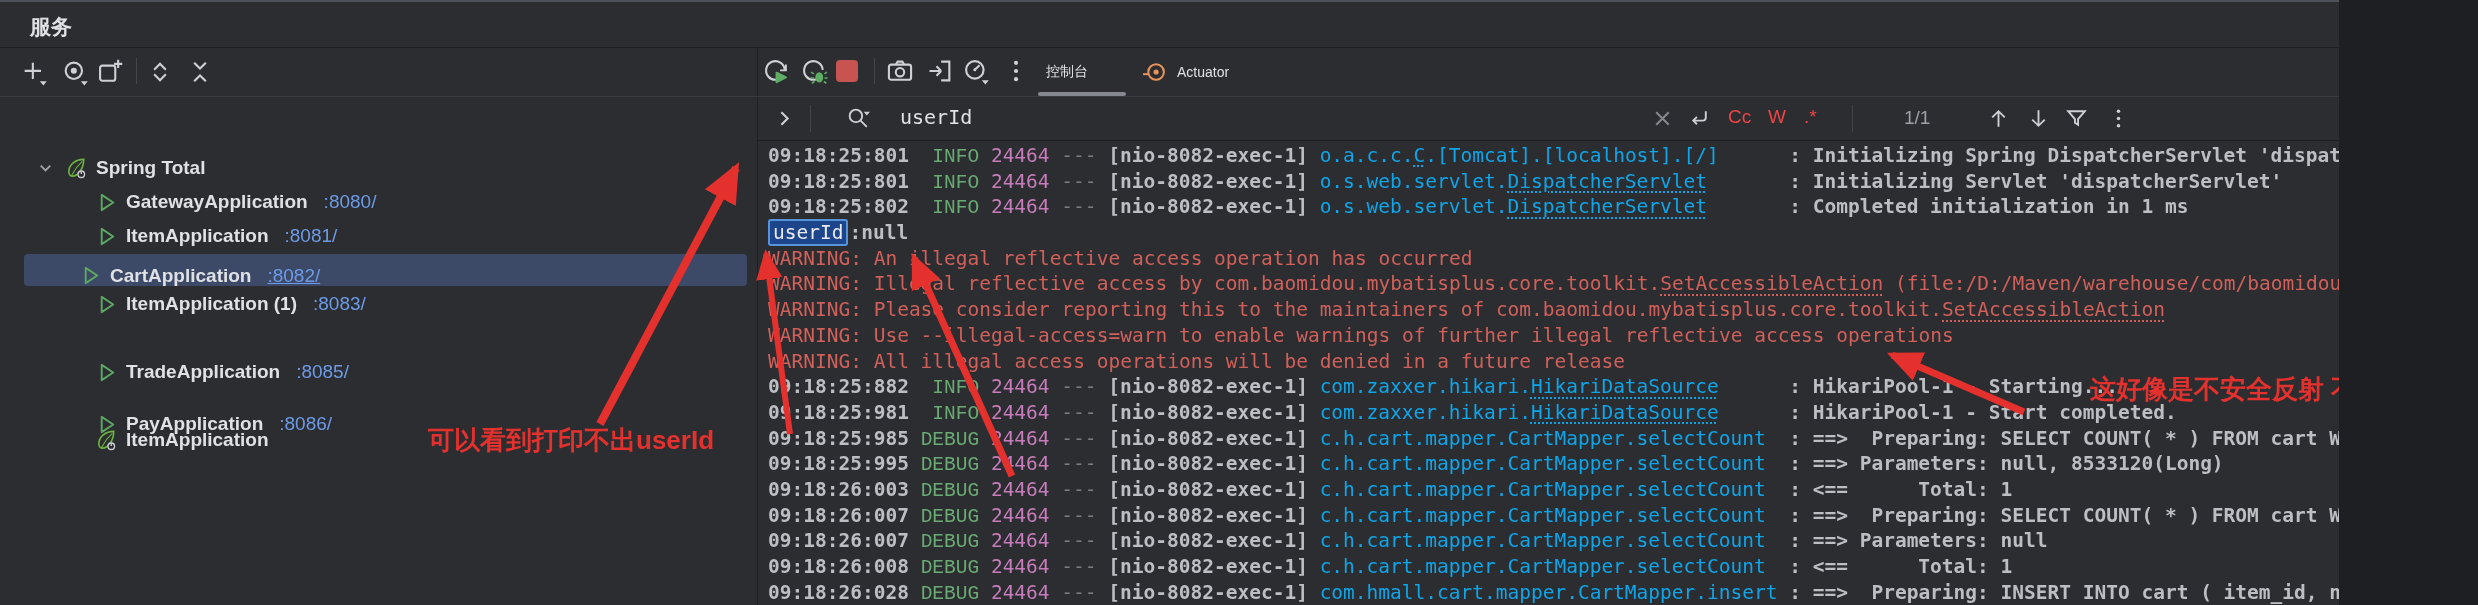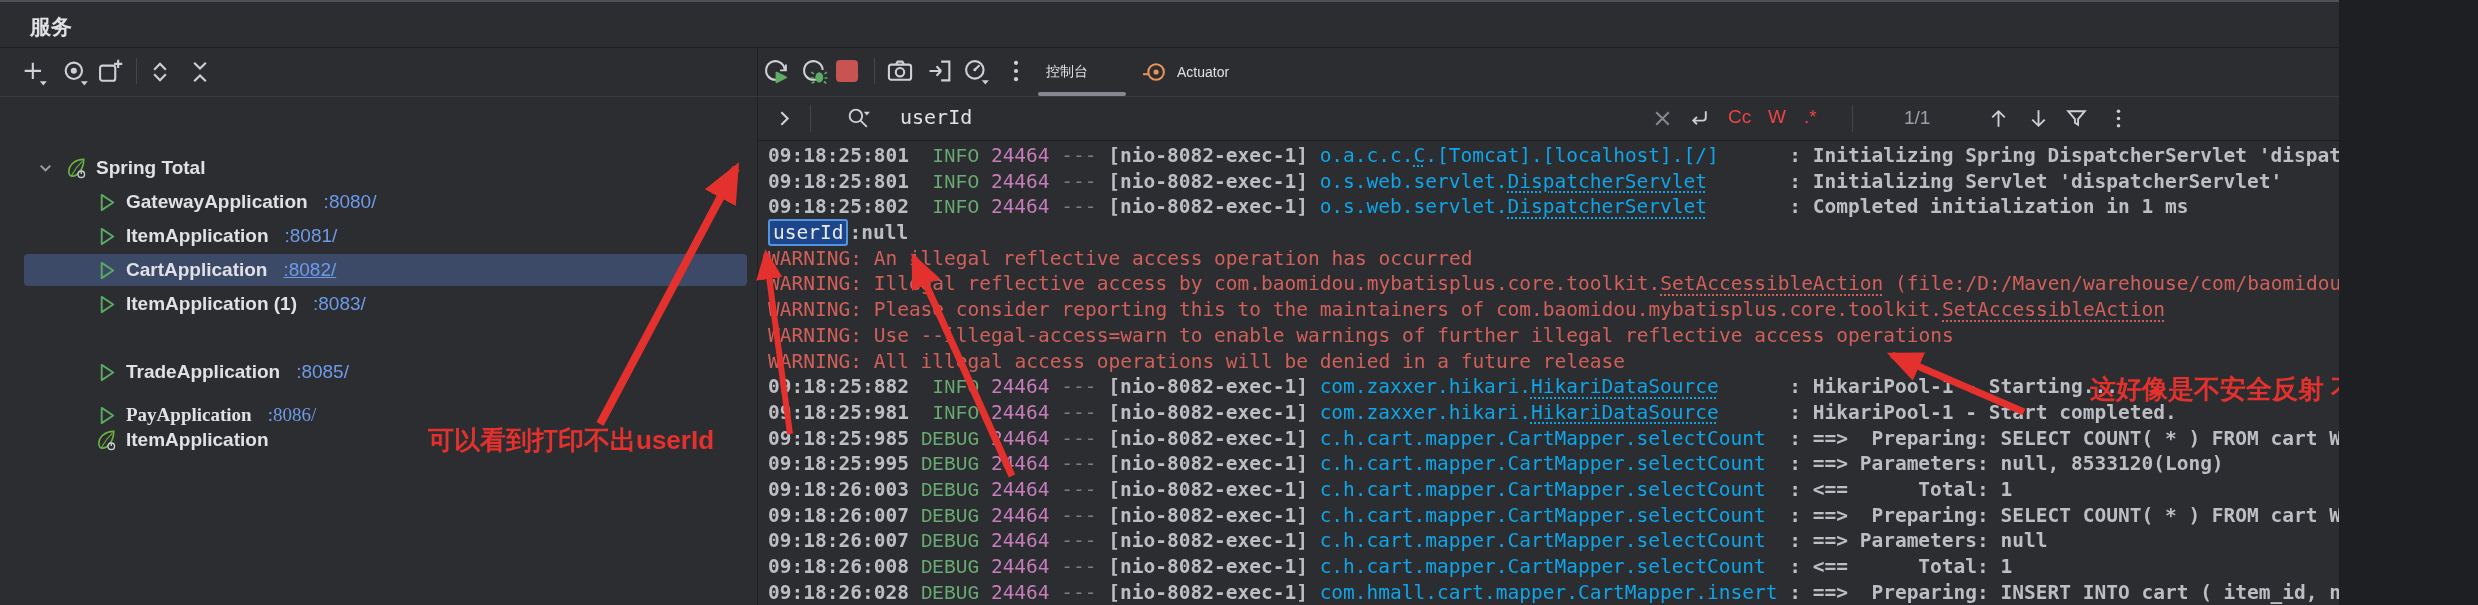--- a/index.html
+++ b/index.html
@@ -151,21 +151,21 @@
               <svg class="ic" viewBox="0 0 24 24" fill="none" stroke="#5ca863" stroke-width="2" stroke-linejoin="round">
                 <path d="M7 4l12 8L7 20Z"></path>
               </svg>
             </span>
             <span class="t-label">ItemApplication</span>
             <span class="t-port">:8081/</span>
           </div>
         </div>
         <div class="trow" style="top: 105px;">
           <div class="sel"></div>
-          <div class="cell" style="left: 95px;">
+          <div class="cell" style="left: 79px; align-items: flex-end;">
             <span class="t-ic">
               <svg class="ic" viewBox="0 0 24 24" fill="none" stroke="#5ca863" stroke-width="2" stroke-linejoin="round">
                 <path d="M7 4l12 8L7 20Z"></path>
               </svg>
             </span>
             <span class="t-label">CartApplication</span>
             <span class="t-port u">:8082/</span>
           </div>
         </div>
         <div class="trow" style="top: 139px;">
@@ -183,21 +183,21 @@
           <div class="cell" style="left: 95px;">
             <span class="t-ic">
               <svg class="ic" viewBox="0 0 24 24" fill="none" stroke="#5ca863" stroke-width="2" stroke-linejoin="round">
                 <path d="M7 4l12 8L7 20Z"></path>
               </svg>
             </span>
             <span class="t-label">TradeApplication</span>
             <span class="t-port">:8085/</span>
           </div>
         </div>
-        <div class="trow" style="top: 250px; font-family: Liberation Serif, serif;">
+        <div class="trow" style="top: 259px;">
           <div class="cell" style="left: 95px;">
             <span class="t-ic">
               <svg class="ic" viewBox="0 0 24 24" fill="none" stroke="#5ca863" stroke-width="2" stroke-linejoin="round">
                 <path d="M7 4l12 8L7 20Z"></path>
               </svg>
             </span>
             <span class="t-label">PayApplication</span>
             <span class="t-port">:8086/</span>
           </div>
         </div>

